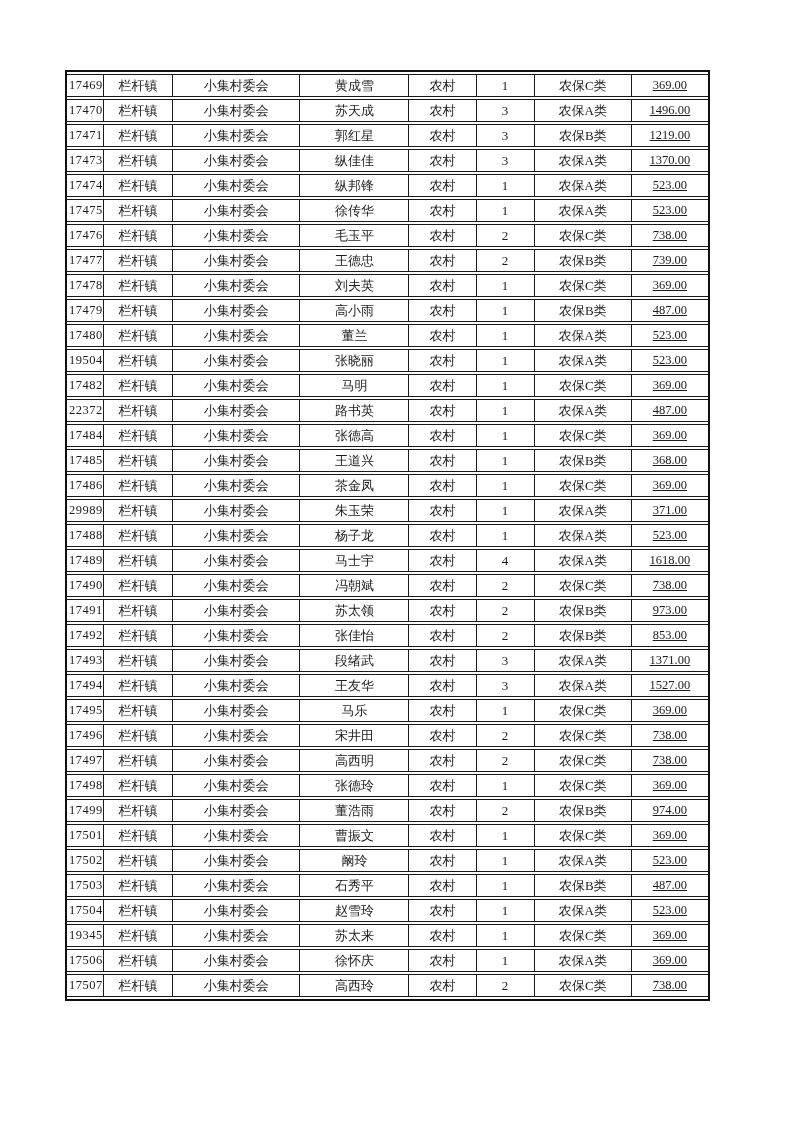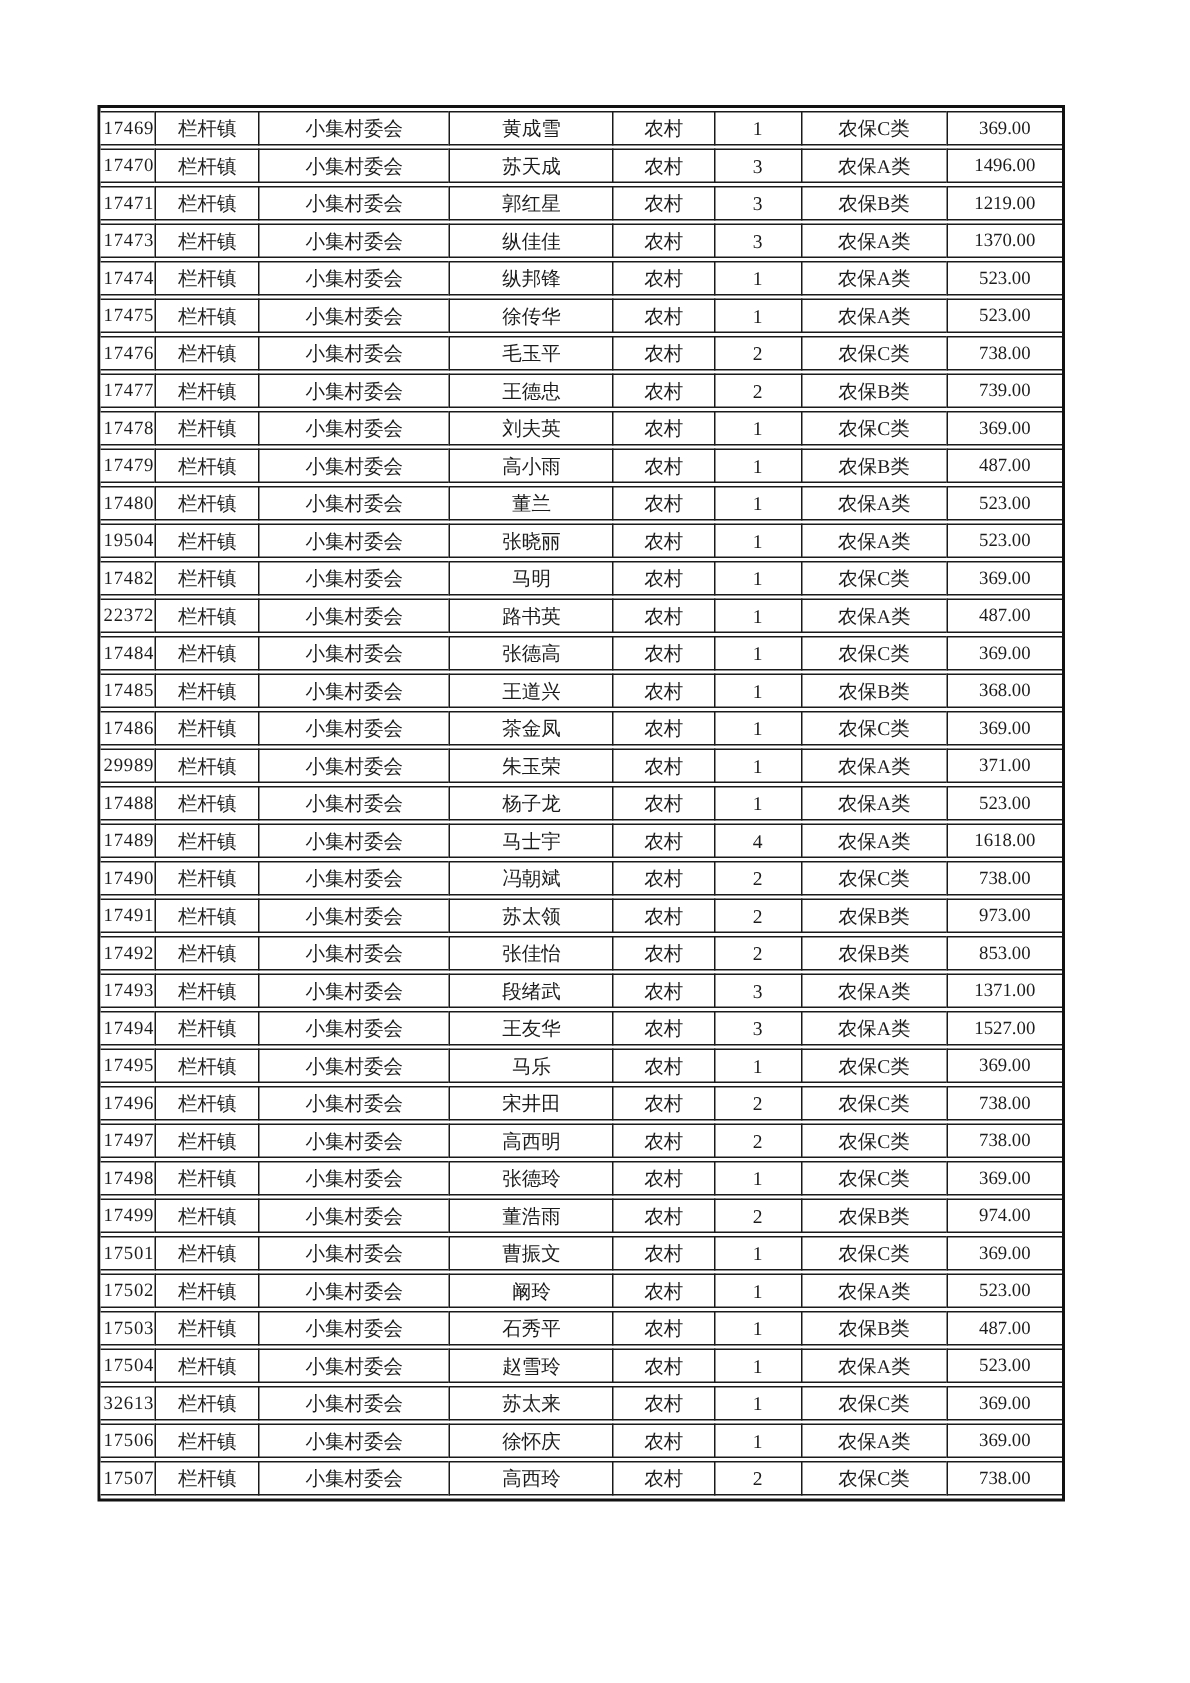--- a/index.html
+++ b/index.html
@@ -47,20 +47,21 @@
   }
   table.roster td:first-child {
     border-left: none;
   }
   table.roster td.col-id {
     font-size: 12.5px;
     letter-spacing: 0.5px;
   }
   table.roster td.col-amount {
     font-size: 12.5px;
+    text-decoration: underline;
   }
 </style>
 </head>
 <body>
 
 <div class="page">
   <div class="table-wrap">
     <table class="roster">
       <colgroup>
           <col style="width: 36px;">
@@ -407,21 +408,21 @@
             <td class="col-id">17504</td>
             <td class="col-text">栏杆镇</td>
             <td class="col-text">小集村委会</td>
             <td class="col-text">赵雪玲</td>
             <td class="col-text">农村</td>
             <td class="col-text">1</td>
             <td class="col-text">农保A类</td>
             <td class="col-amount">523.00</td>
           </tr>
           <tr>
-            <td class="col-id">32613</td>
+            <td class="col-id">19345</td>
             <td class="col-text">栏杆镇</td>
             <td class="col-text">小集村委会</td>
             <td class="col-text">苏太来</td>
             <td class="col-text">农村</td>
             <td class="col-text">1</td>
             <td class="col-text">农保C类</td>
             <td class="col-amount">369.00</td>
           </tr>
           <tr>
             <td class="col-id">17506</td>

